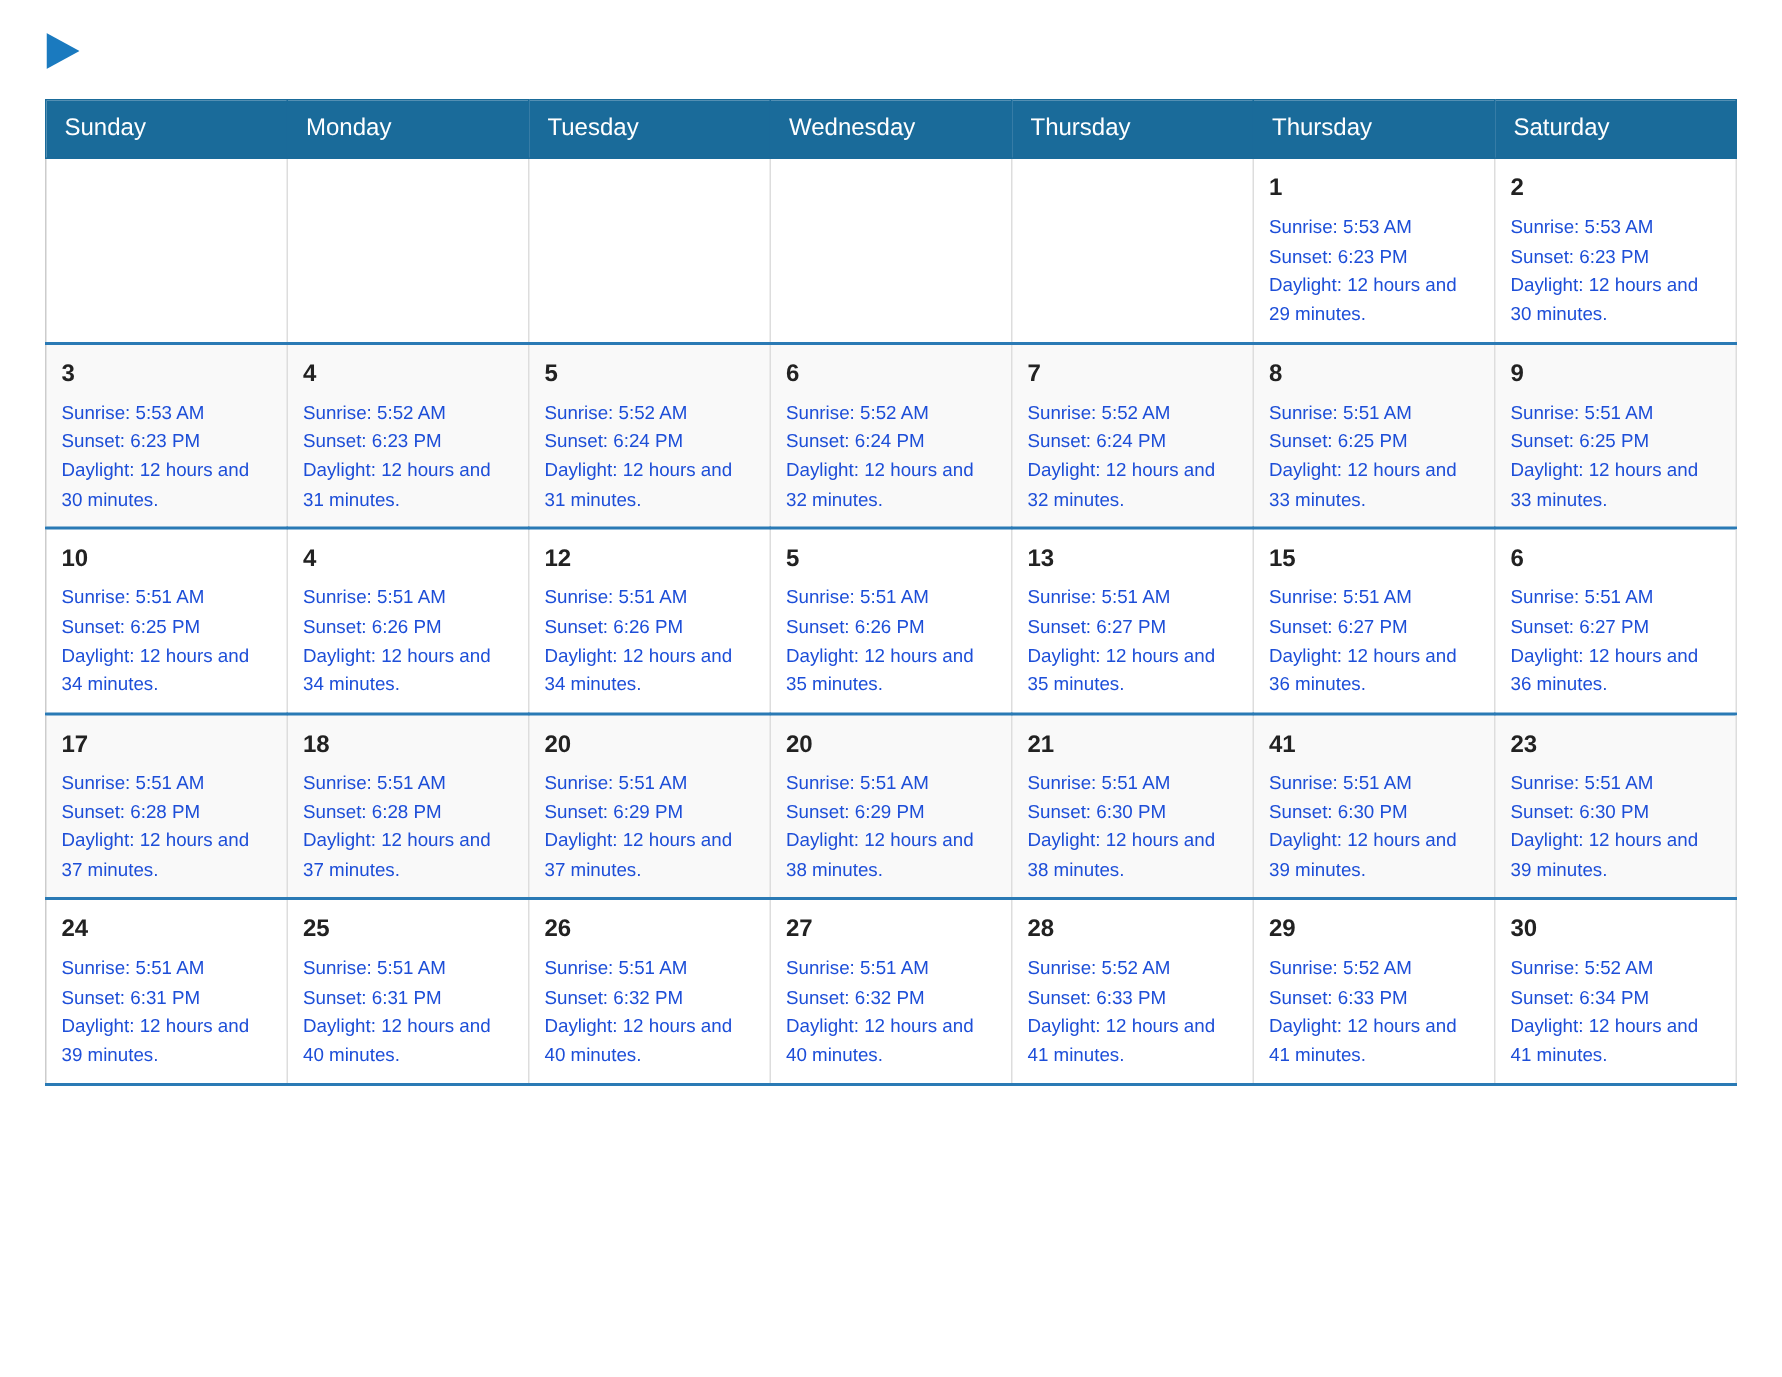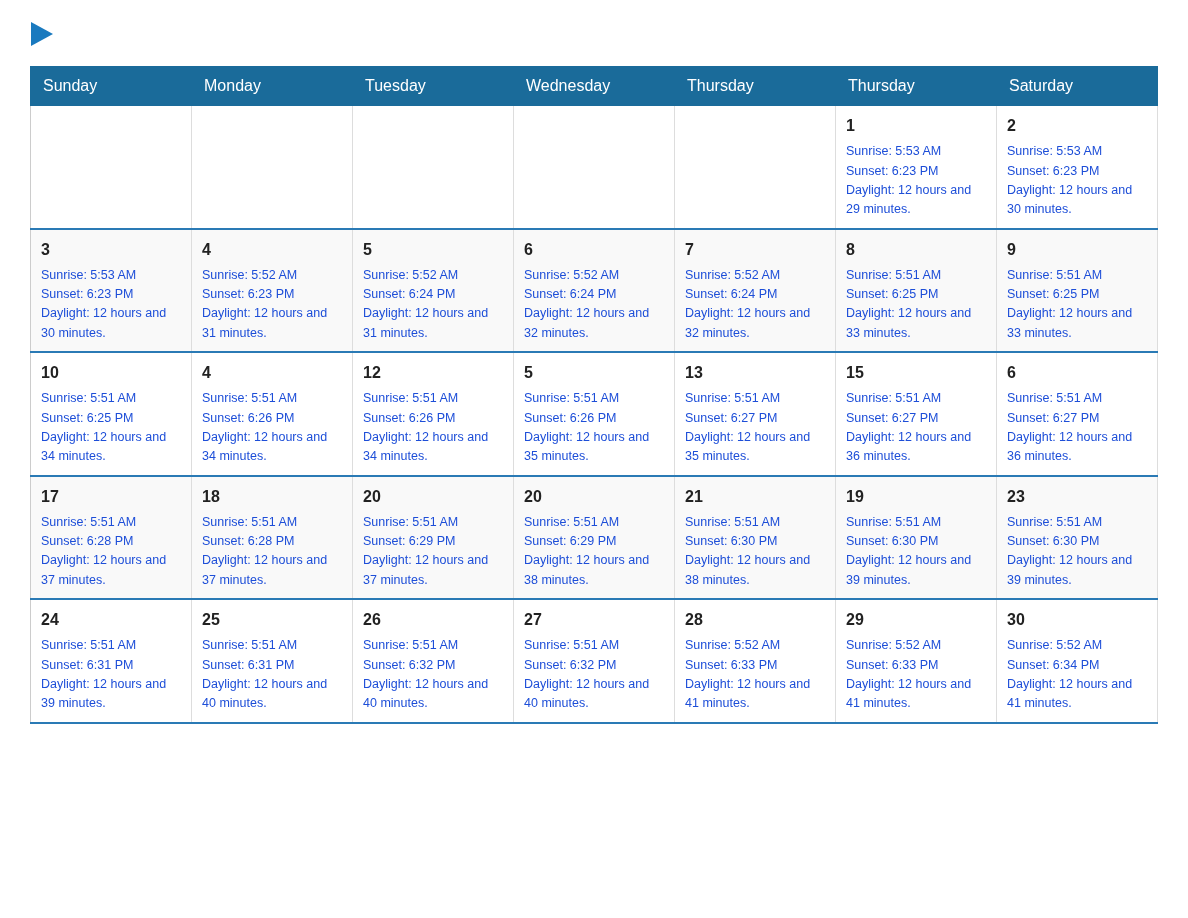--- a/index.html
+++ b/index.html
@@ -218,21 +218,21 @@
         </td>
         <td>
           <span class="day-number">20</span>
           <div class="day-info">Sunrise: 5:51 AM<br>Sunset: 6:29 PM<br>Daylight: 12 hours and 38 minutes.</div>
         </td>
         <td>
           <span class="day-number">21</span>
           <div class="day-info">Sunrise: 5:51 AM<br>Sunset: 6:30 PM<br>Daylight: 12 hours and 38 minutes.</div>
         </td>
         <td>
-          <span class="day-number">19</span>
+          <span class="day-number">41</span>
           <div class="day-info">Sunrise: 5:51 AM<br>Sunset: 6:30 PM<br>Daylight: 12 hours and 39 minutes.</div>
         </td>
         <td>
           <span class="day-number">23</span>
           <div class="day-info">Sunrise: 5:51 AM<br>Sunset: 6:30 PM<br>Daylight: 12 hours and 39 minutes.</div>
         </td>
       </tr>
       <tr>
         <td>
           <span class="day-number">24</span>

